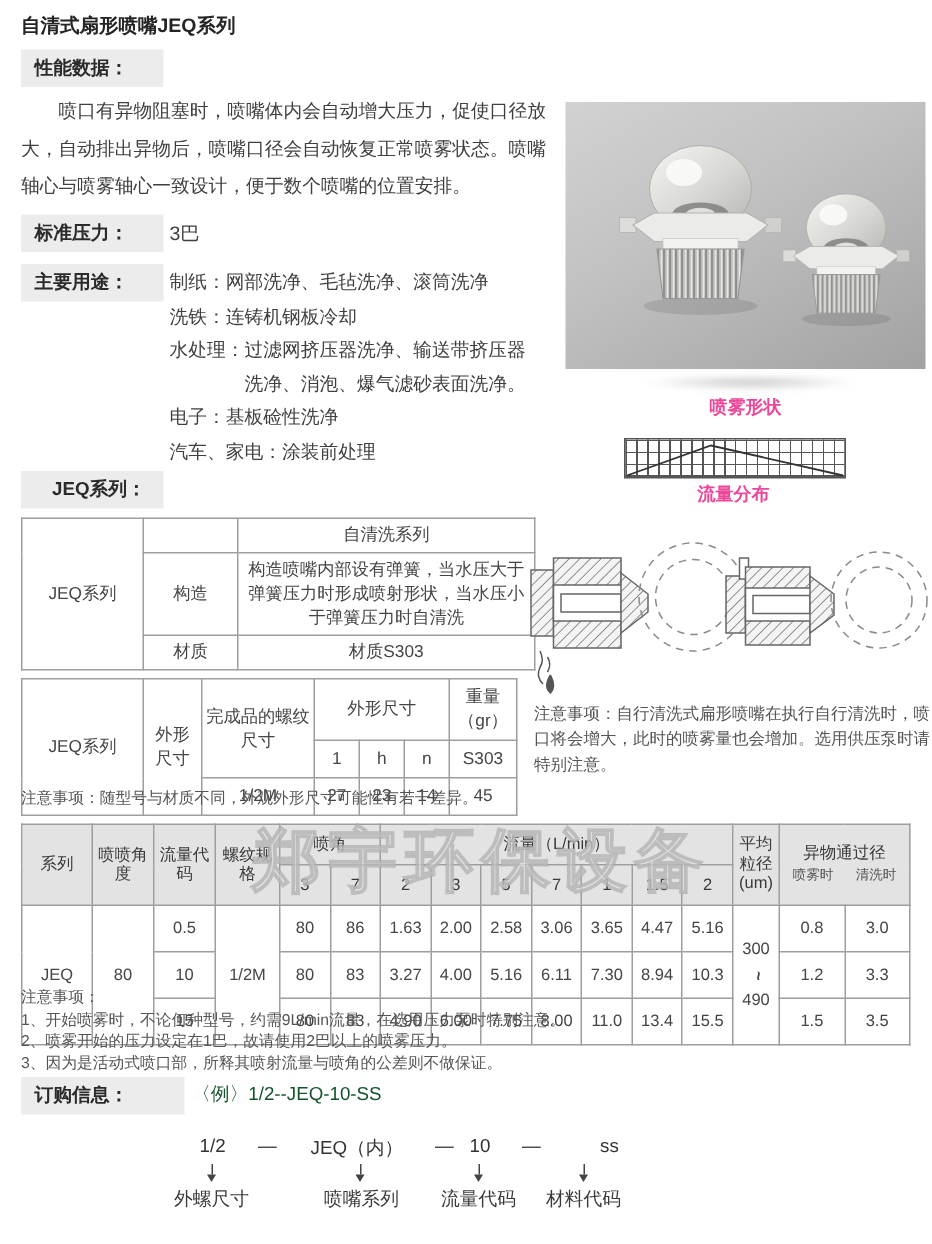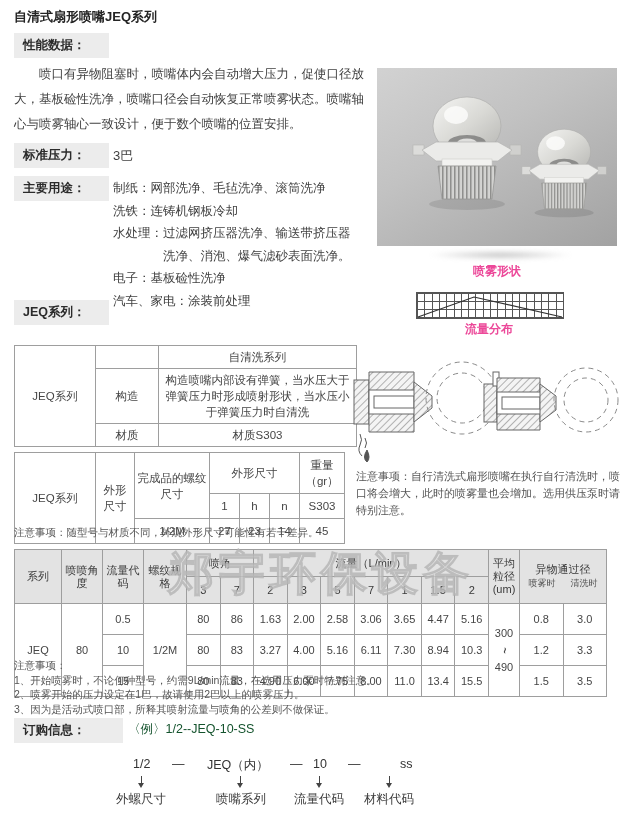--- a/index.html
+++ b/index.html
@@ -58,36 +58,36 @@
   .example{left:128px;top:721px;font-size:12.5px;color:#14532d;}
 </style>
 </head>
 <body>
 
 <div class="page">
 
   <div class="abs title">自清式扇形喷嘴JEQ系列</div>
 
   <div class="abs lblbox" style="top:33px;">性能数据：</div>
-  <p class="abs para">喷口有异物阻塞时，喷嘴体内会自动增大压力，促使口径放大，基板硷性洗净，喷嘴口径会自动恢复正常喷雾状态。喷嘴轴心与喷雾轴心一致设计，便于数个喷嘴的位置安排。</p>
+  <p class="abs para">喷口有异物阻塞时，喷嘴体内会自动增大压力，促使口径放大，自动排出异物后，喷嘴口径会自动恢复正常喷雾状态。喷嘴轴心与喷雾轴心一致设计，便于数个喷嘴的位置安排。</p>
 
   <div class="abs lblbox" style="top:143px;">标准压力：</div>
   <div class="abs val" style="left:113px;top:147px;">3巴</div>
 
   <div class="abs lblbox" style="top:176px;">主要用途：</div>
   <div class="abs uses">
     <div>制纸：网部洗净、毛毡洗净、滚筒洗净</div>
     <div>洗铁：连铸机钢板冷却</div>
     <div>水处理：过滤网挤压器洗净、输送带挤压器</div>
     <div class="indent">洗净、消泡、爆气滤砂表面洗净。</div>
     <div>电子：基板硷性洗净</div>
     <div>汽车、家电：涂装前处理</div>
   </div>
 
-  <div class="abs lblbox" style="top:300px;">JEQ系列：</div>
+  <div class="abs lblbox" style="top:314px;text-align:center;">JEQ系列：</div>
 
   <div class="abs photo">
     <svg width="240" height="178" viewBox="0 0 240 178">
       <defs>
         <linearGradient id="domeg" x1="0" y1="0" x2="1" y2="1">
           <stop offset="0" stop-color="#f4f4f2"></stop>
             <stop offset="0.5" stop-color="#d9d9d5"></stop>
             <stop offset="1" stop-color="#b5b5b2"></stop>
         </linearGradient>
         <pattern id="thr" width="4" height="8" patternUnits="userSpaceOnUse">

